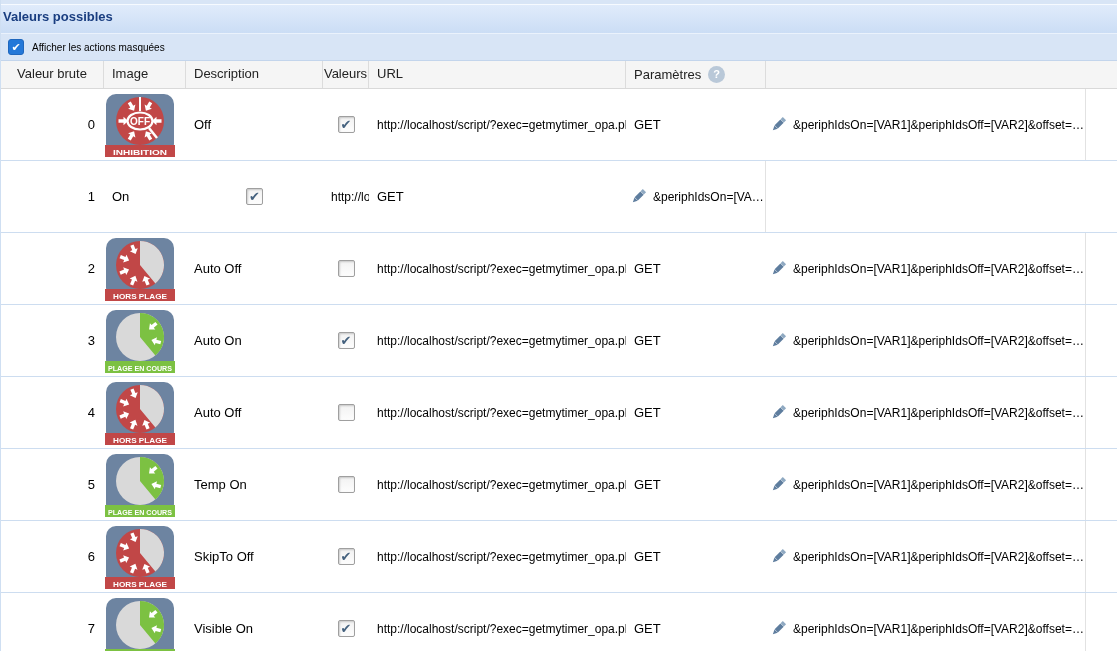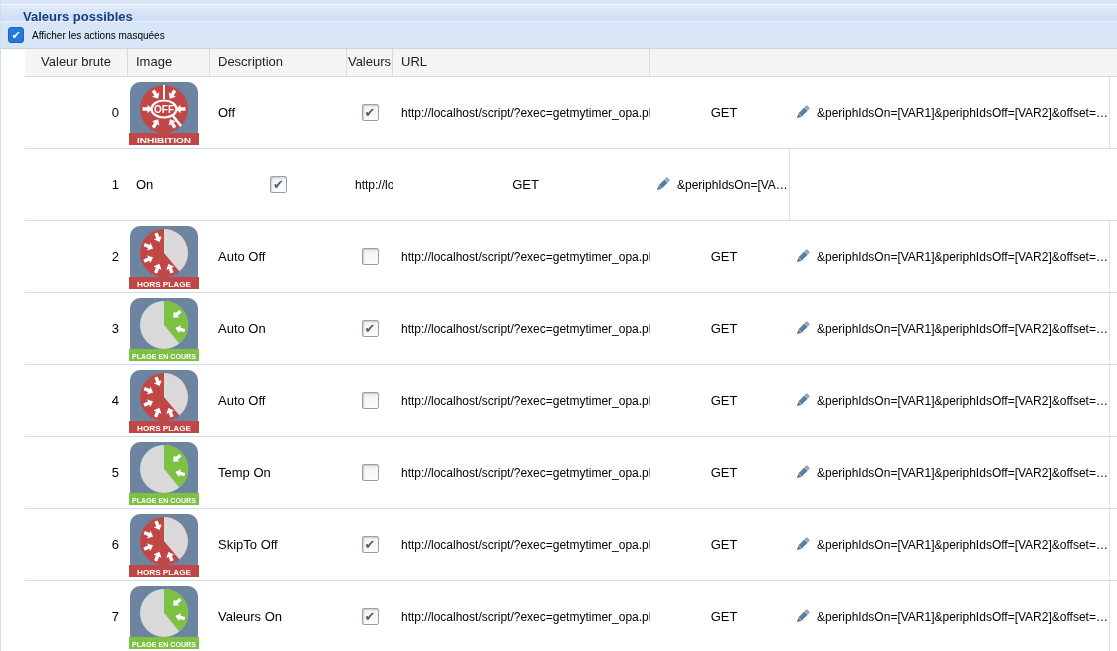--- a/index.html
+++ b/index.html
@@ -2,37 +2,37 @@
 <html><head>
 <meta charset="utf-8">
 <style>
   * { margin:0; padding:0; box-sizing:border-box; }
   html,body { background:#fff; font-family:"Liberation Sans","DejaVu Sans",sans-serif; }
   #screen { width:1117px; height:651px; overflow:hidden; background:#fff; border-left:1px solid #cfdff2; }
 
   
   .panel-top { background:#d8e5f6; padding-top:4px; }
   .panel-title-bar {
-    height:18px; line-height:24px; padding-left:22px;
+    height:30px; line-height:24px; padding-left:2px;
     background:linear-gradient(#e0ebfb,#cbddf5);
     border-top:1px solid #f6faff; border-bottom:1px solid #eaf2fc;
     color:#1a3e80; font-weight:bold; font-size:13px;
   }
   .show-hidden-row {
     height:27px; display:flex; align-items:center; gap:8px; padding-left:7px;
     background:#d8e5f6; border-bottom:1px solid #c3d5ec;
   }
   .cb-blue {
     width:16px; height:16px; background:#2478d8; border:1px solid #1f67bd; border-radius:3px;
     color:#fff; font-size:11px; line-height:14px; text-align:center; cursor:pointer;
   }
   .show-hidden-label { font-size:10px; color:#000; }
 
   
-  .grid-row { display:grid; grid-template-columns:103px 82px 137px 46px 257px 140px 320px 1fr;margin-left:24px; }
+  .grid-row { display:grid; grid-template-columns:103px 82px 137px 46px 257px 140px 320px 1fr; }
   .thead { background:#f5f5f5; border-bottom:1px solid #d9d9d9; }
   .th {
     height:27px; line-height:26px; font-size:13px; color:#222;
     border-right:1px solid #dcdcdc; padding-left:8px; white-space:nowrap; overflow:hidden;
     background:#f5f5f5;
   }
   .th.center { text-align:center; padding-left:0; }
   .th.last { border-right:none; }
   .th-params { display:flex; align-items:center; gap:7px; }
   .help-icon {
@@ -40,21 +40,21 @@
     font-size:11px; font-weight:bold; line-height:17px; text-align:center; cursor:pointer; flex:0 0 auto;
   }
 
   .trow { height:72px; align-items:center; border-bottom:1px solid #cdddf0; background:#fff; }
   .cell { font-size:13px; color:#000; overflow:hidden; white-space:nowrap; }
   .cell.value { text-align:right; padding-right:9px; }
   .cell.image { padding-left:1px; line-height:0; }
   .cell.desc  { padding-left:8px; }
   .cell.visible { display:flex; justify-content:center; }
   .cell.url  { padding-left:8px; font-size:12px; }
-  .cell.type { padding-left:8px;text-align:center; }
+  .cell.type { padding-left:8px; }
   .cell.params {
     display:flex; align-items:center; gap:6px; padding-left:4px; font-size:12px;
     border-right:1px solid #e2e2e2; height:100%;
   }
   .params-text { overflow:hidden; text-overflow:ellipsis; white-space:nowrap; }
   .edit-pencil { flex:0 0 auto; cursor:pointer; line-height:0; }
 
   .cb-classic {
     width:17px; height:17px; border:1px solid #9f9f9f; border-radius:2px;
     background:linear-gradient(#f2f2f2,#fdfdfd);
@@ -74,20 +74,24 @@
       <div class="show-hidden-label">Afficher les actions masquées</div>
     </div>
   </div>
 
   <div class="grid-row thead">
     <div class="th center">Valeur brute</div>
     <div class="th">Image</div>
     <div class="th">Description</div>
     <div class="th center">Valeurs</div>
     <div class="th">URL</div>
+    <div class="th th-params">
+      <span>Paramètres</span>
+      <span class="help-icon">?</span>
+    </div>
     <div class="th last"></div>
   </div>
 
   <div id="tbody">
     <div class="grid-row trow">
       <div class="cell value">0</div>
       <div class="cell image"><svg width="70" height="64" viewBox="0 0 70 64">
     <rect x="1" y="1" width="68" height="60" rx="10" fill="#6d84a1"></rect>
     <circle cx="35" cy="28" r="24" fill="#c14747"></circle>
             <path d="M-4.5,-1.7 L0.5,-1.7 L0.5,-4.2 L5.2,0 L0.5,4.2 L0.5,1.7 L-4.5,1.7 Z" fill="#fff" transform="rotate(30 35 28) translate(35 11) rotate(90)"></path>
@@ -306,21 +310,21 @@
       <div class="cell value">7</div>
       <div class="cell image"><svg width="70" height="64" viewBox="0 0 70 64">
     <rect x="1" y="1" width="68" height="60" rx="10" fill="#6d84a1"></rect>
     <circle cx="35" cy="28" r="24" fill="#d9d9d9"></circle>
             <path d="M35,28 L35,4 A24 24 0 0 1 50.4,46.4 Z" fill="#7cc142"></path>
             <path d="M-4.5,-1.7 L0.5,-1.7 L0.5,-4.2 L5.2,0 L0.5,4.2 L0.5,1.7 L-4.5,1.7 Z" fill="#fff" transform="rotate(50 35 28) translate(35 11) rotate(90)"></path>
             <path d="M-4.5,-1.7 L0.5,-1.7 L0.5,-4.2 L5.2,0 L0.5,4.2 L0.5,1.7 L-4.5,1.7 Z" fill="#fff" transform="rotate(105 35 28) translate(35 11) rotate(90)"></path>
     <rect x="0" y="52" width="70" height="12" fill="#7cc142"></rect>
     <text x="35" y="61.5" font-size="8" font-weight="bold" fill="#fff" text-anchor="middle" textLength="64" lengthAdjust="spacingAndGlyphs">PLAGE EN COURS</text>
   </svg></div>
-      <div class="cell desc">Valeurs On</div>
+      <div class="cell desc">Visible On</div>
       <div class="cell visible">
         <div class="cb-classic">✔</div>
       </div>
       <div class="cell url">http://localhost/script/?exec=getmytimer_opa.php</div>
       <div class="cell type">GET</div>
       <div class="cell params">
         <span class="edit-pencil"><svg width="17" height="17" viewBox="0 0 17 17">
     <g transform="rotate(45 8.5 8.5)">
       <rect x="6.3" y="0.2" width="4.6" height="3.2" fill="#8fa9c2"></rect>
       <rect x="6.3" y="3.6" width="4.6" height="8.2" fill="#5e7d9e"></rect>

